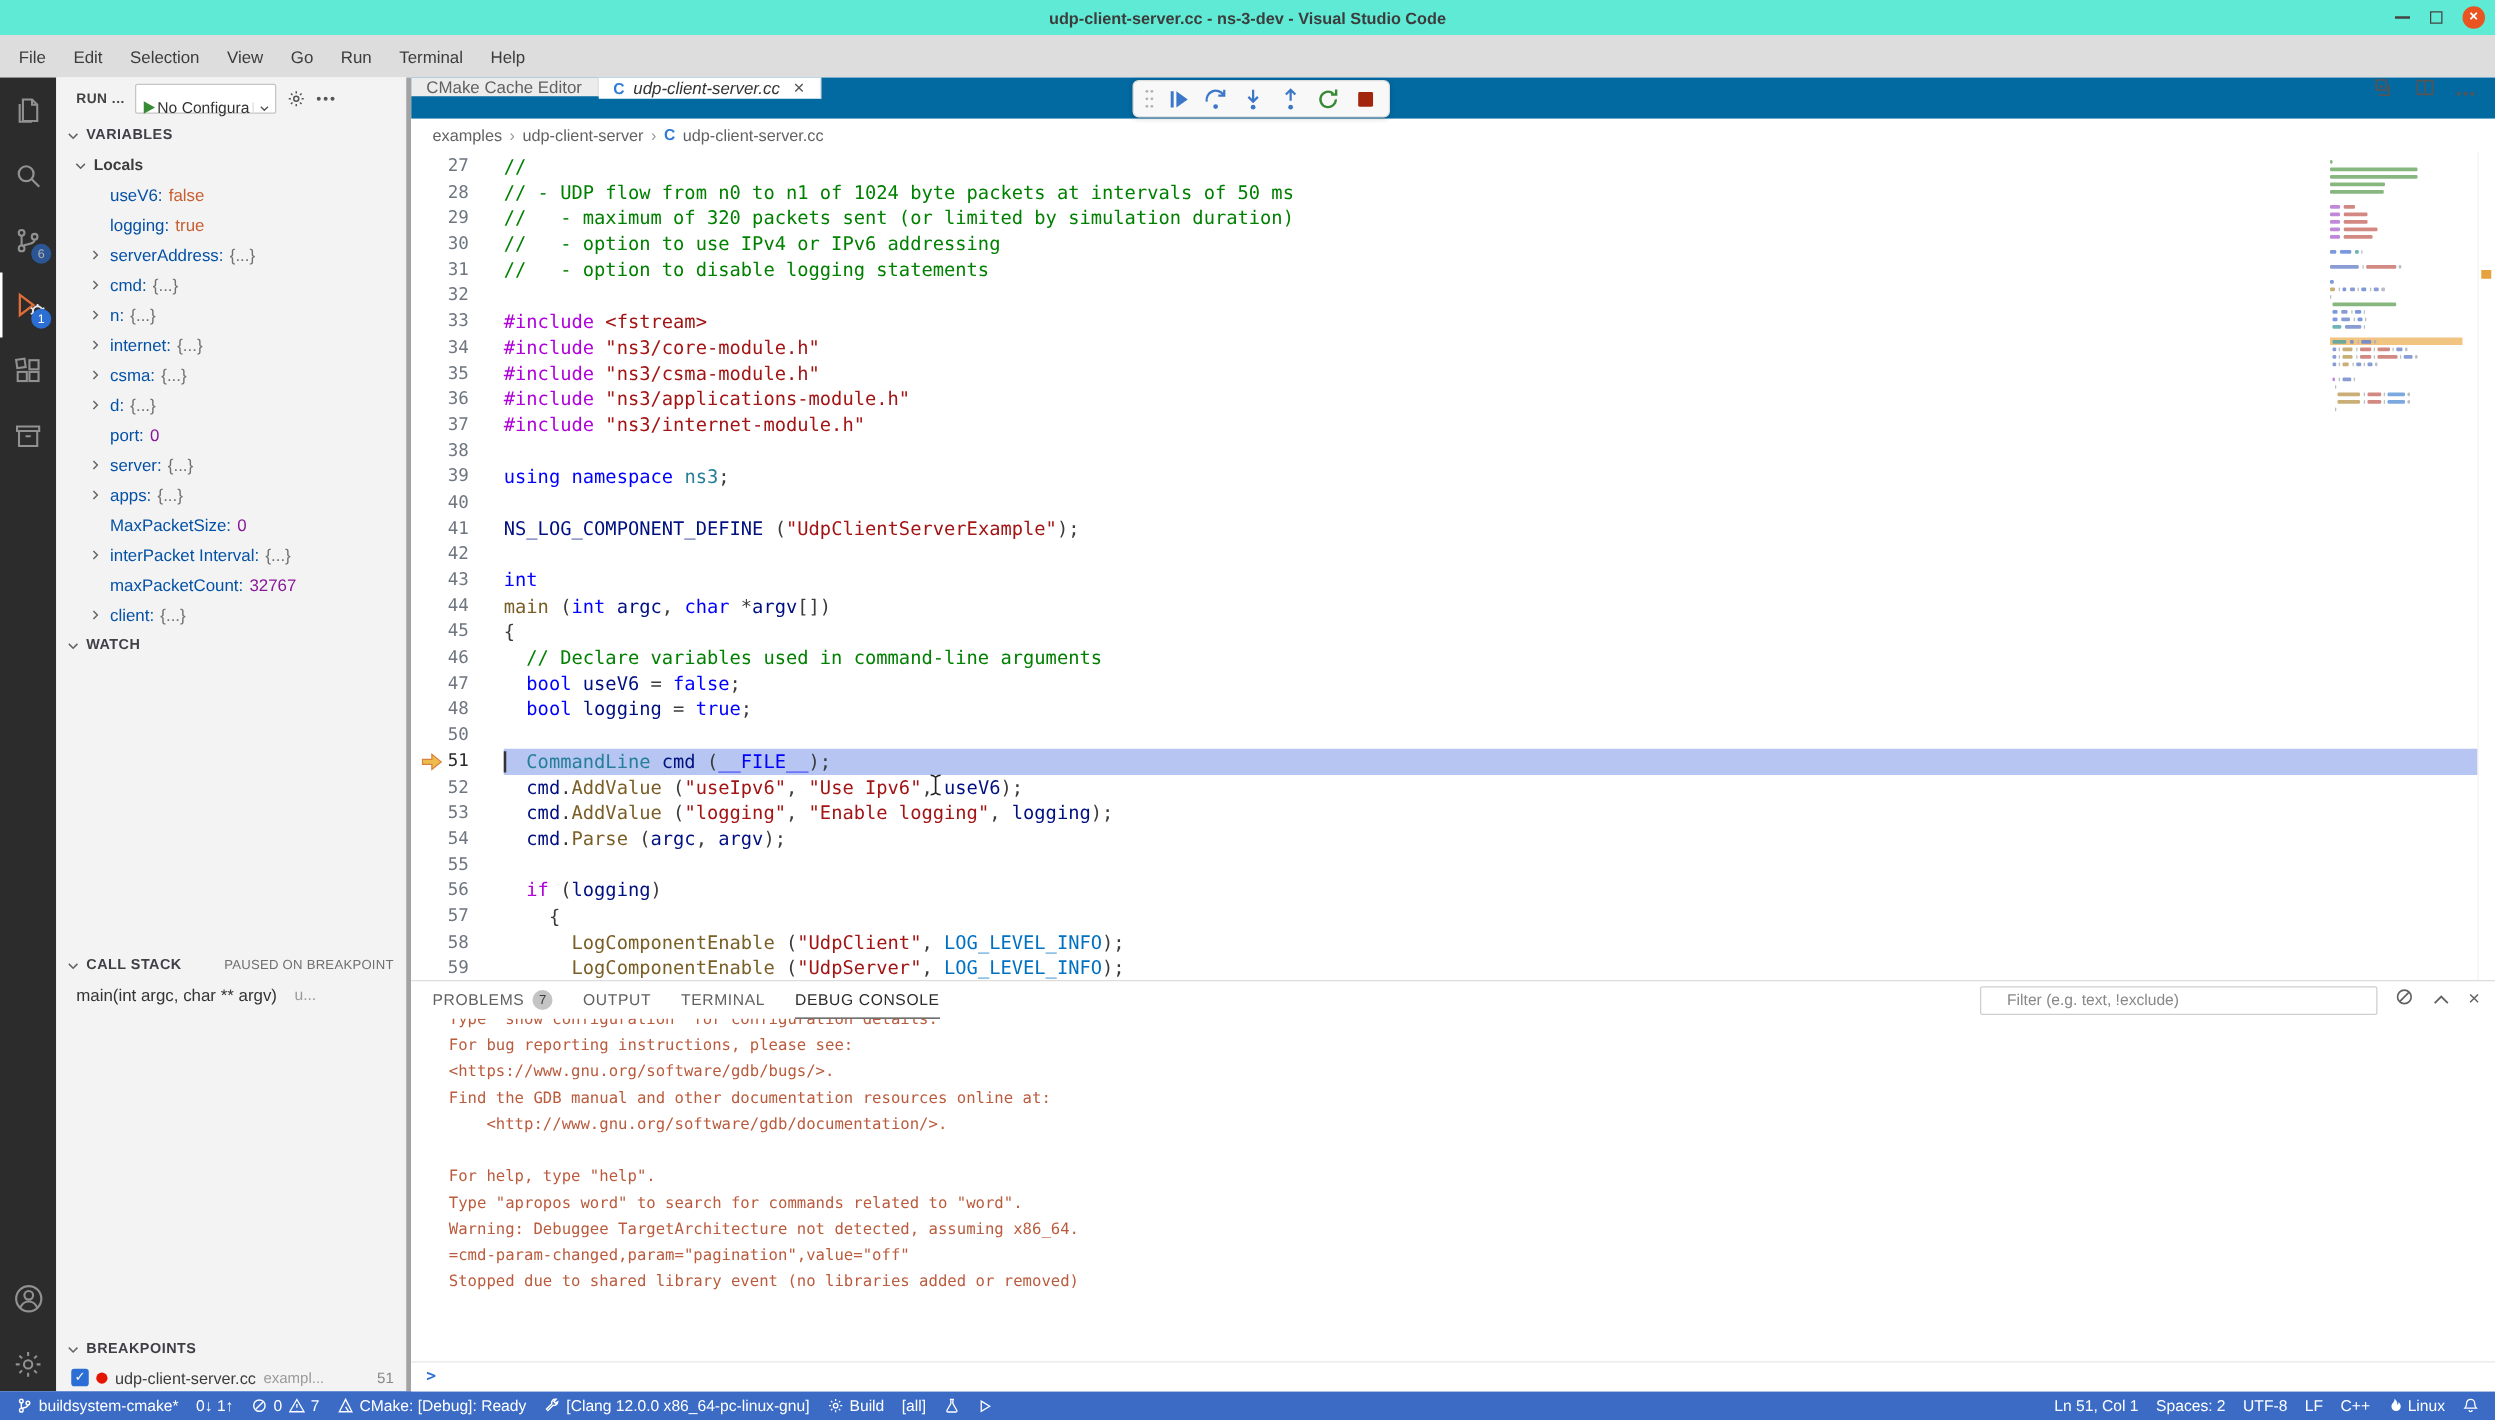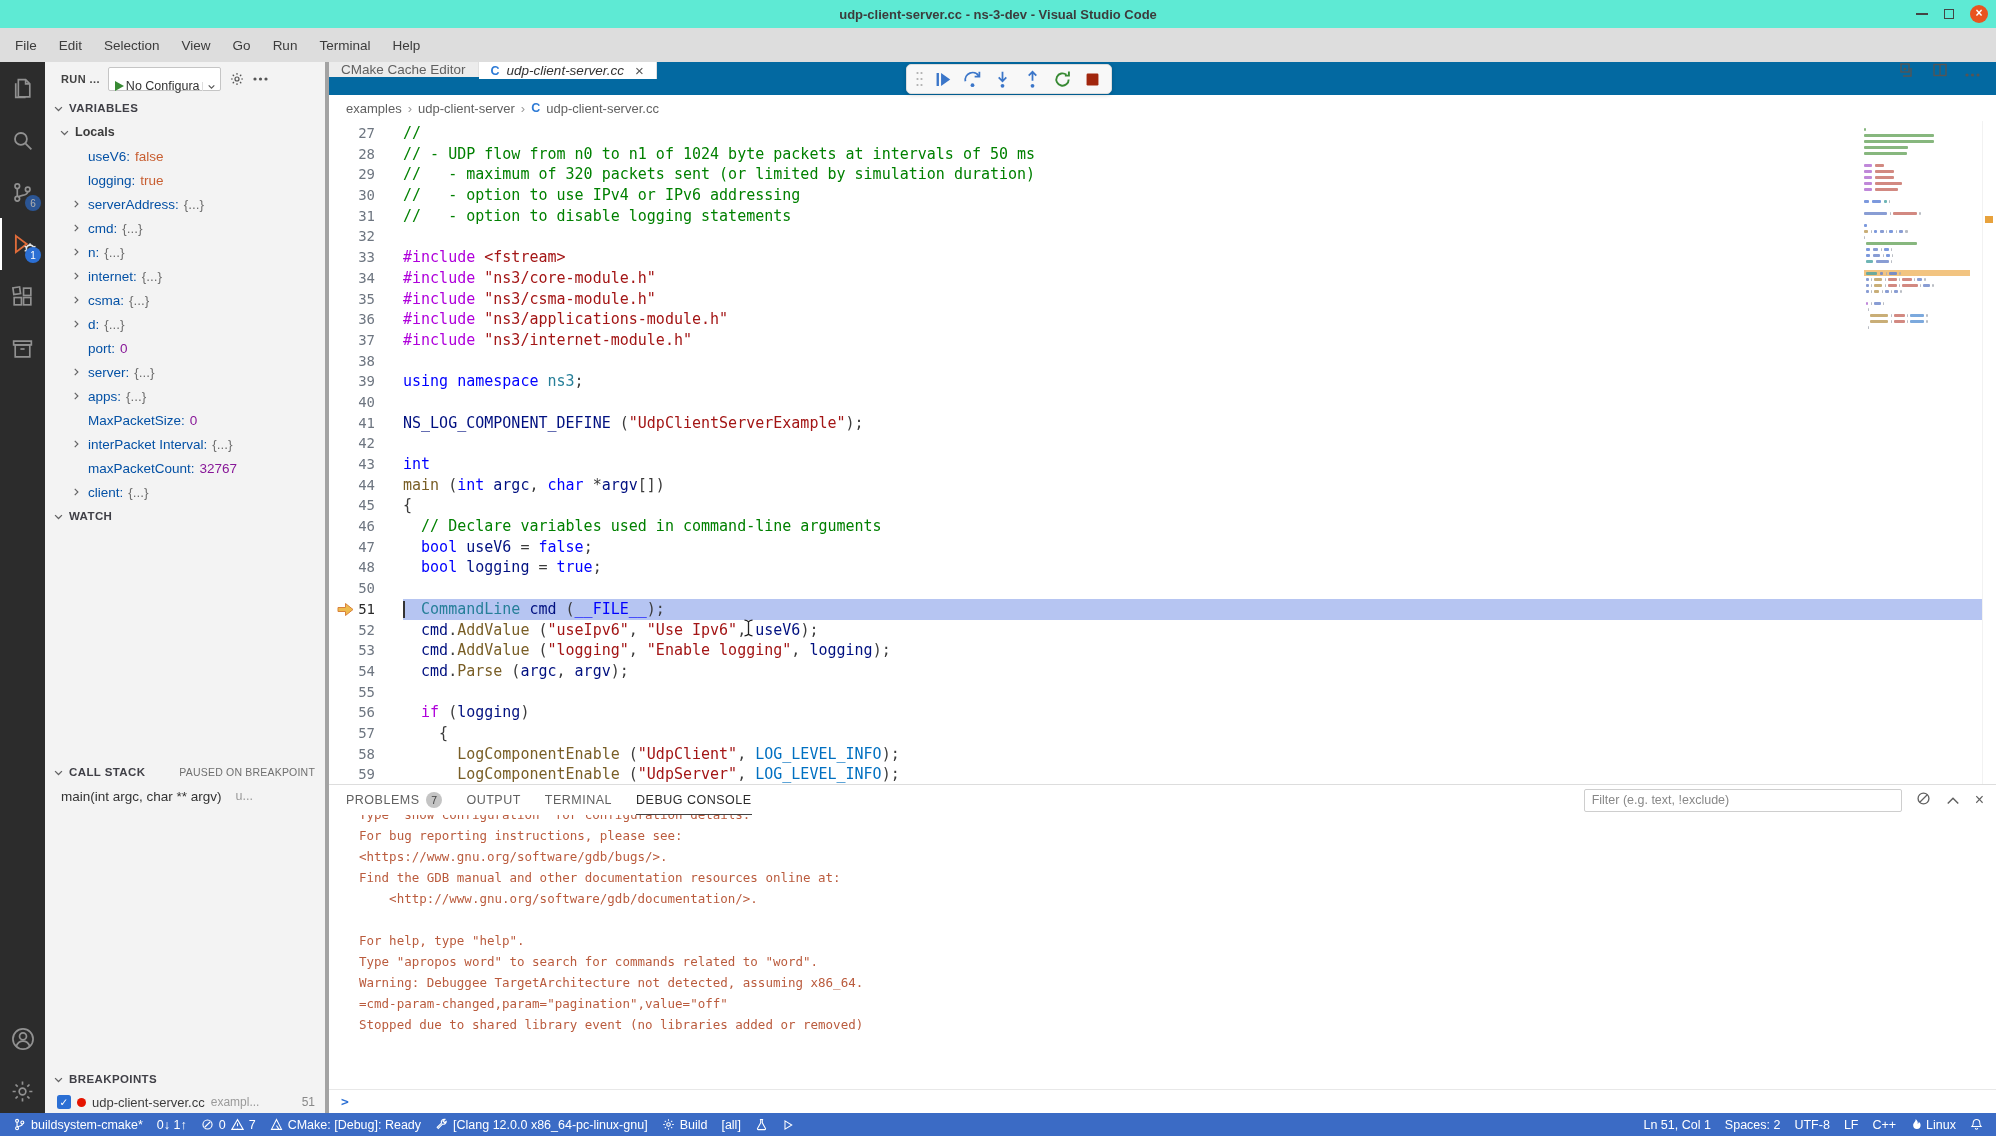--- a/index.html
+++ b/index.html
@@ -90,21 +90,21 @@
   .overview-ruler{position:absolute;top:0;right:0;width:14px;height:100%;background:#fff;border-left:1px solid #f2f2f2}
   .ruler-tick{position:absolute;right:3px;width:8px;height:7px;background:#e8a23c}
   .mouse-ibeam{position:absolute;left:414px;top:498px;z-index:30}
 
   
   .panel{height:329px;flex:none;border-top:1px solid #ddd;display:flex;flex-direction:column;background:#fff}
   .panel-header{height:30px;flex:none;display:flex;align-items:center;padding:0 12px 0 17px}
   .panel-tab{margin-right:24px;height:100%;display:flex;align-items:center;gap:7px;font-size:12.5px;letter-spacing:.5px;color:#616161}
   .panel-tab.active{color:#2b2b2b;border-bottom:1.5px solid #424242}
   .pt-badge{min-width:16px;height:16px;border-radius:8px;background:#c4c4c4;color:#3c3c3c;font-size:10.5px;display:flex;align-items:center;justify-content:center;padding:0 4px}
-  .panel-filter{margin-left:auto;width:318px;height:23px;border:1px solid #cecece;border-radius:2px;font-size:12.5px;padding:0 7px;color:#555;background:#fff;font-family:"Liberation Sans",sans-serif}
+  .panel-filter{margin-left:auto;width:318px;height:23px;border:1px solid #cecece;border-radius:2px;font-size:12.5px;padding:0 21px;color:#555;background:#fff;font-family:"Liberation Sans",sans-serif}
   .panel-filter::placeholder{color:#888}
   .panel-actions{display:flex;align-items:center;gap:15px;margin-left:14px;color:#616161}
   .console{flex:1;overflow:hidden;font-family:"DejaVu Sans Mono",monospace;font-size:12.5px;line-height:21px;color:#ba5b3d;padding-left:30px}
   .console-line{white-space:pre;height:21px}
   .console-line.clipped{margin-top:-11px}
   .console-prompt{height:24px;flex:none;border-top:1px solid #e8e8e8;display:flex;align-items:center;padding-left:12px;gap:8px}
   .prompt-chev{color:#2b6fd4;font-family:"DejaVu Sans Mono",monospace;font-weight:bold;font-size:13px}
 
   
   .statusbar{height:23px;flex:none;background:#3b6bc5;color:#fff;display:flex;align-items:center;justify-content:space-between;font-size:12.5px;padding:0 6px}

